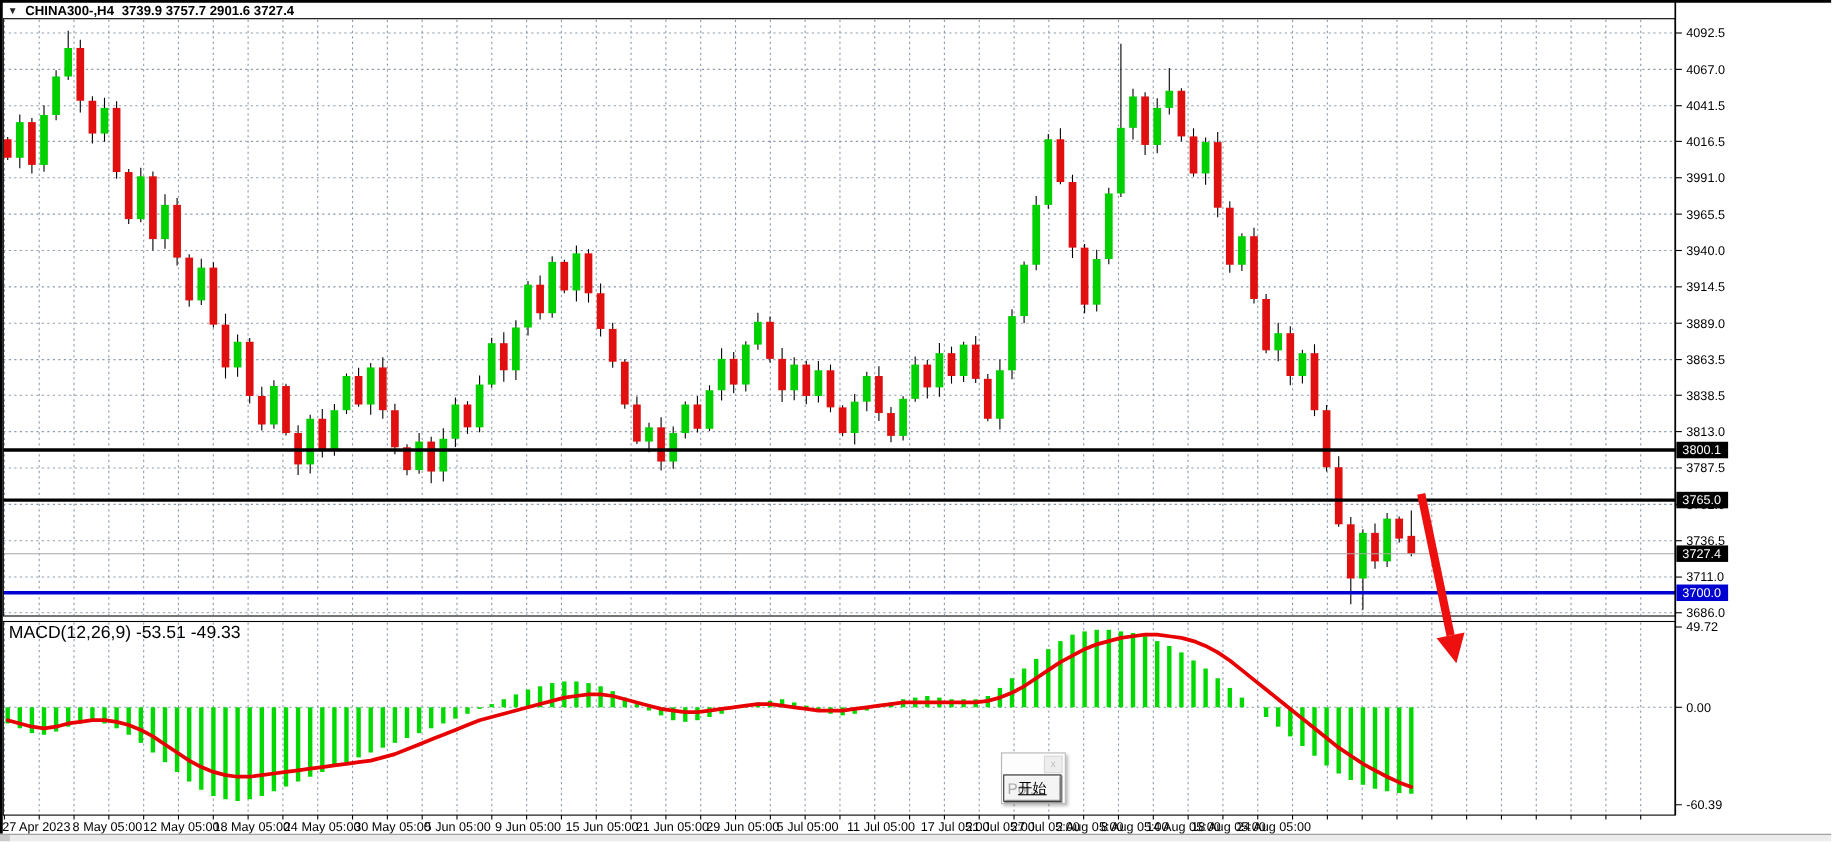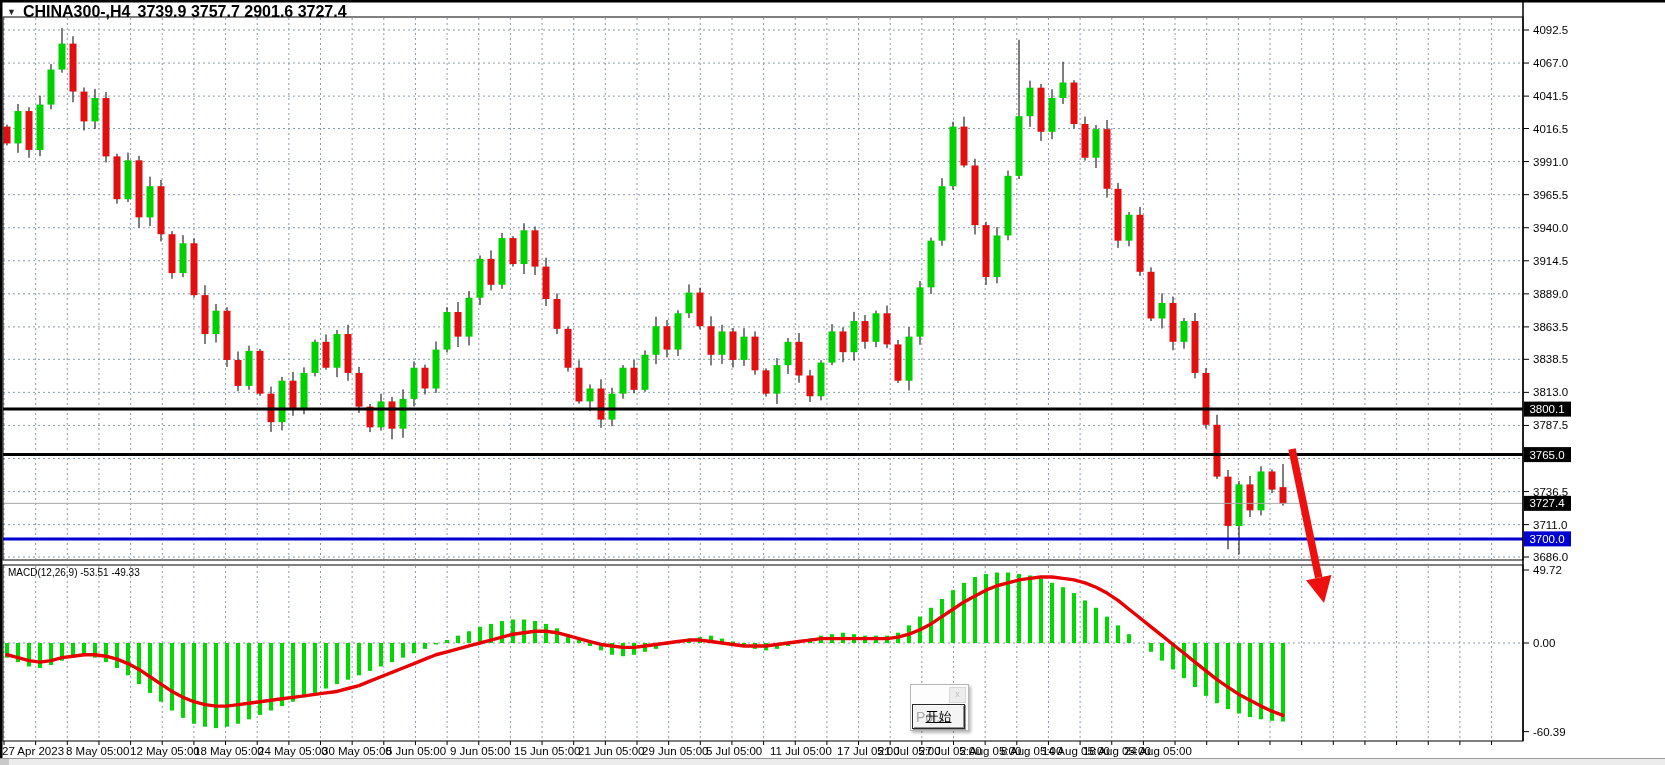--- a/index.html
+++ b/index.html
@@ -6,23 +6,23 @@
   .screen{
     position:relative;width:1665px;height:765px;background:#ffffff;
     font-family:"Liberation Sans",sans-serif;overflow:hidden;
   }
   #chart{position:absolute;left:0;top:0;z-index:1;}
   .titlebar{
     position:absolute;left:7px;top:3px;z-index:2;display:flex;align-items:center;gap:7px;
     background:transparent;white-space:nowrap;
   }
   .tri{font-size:9px;color:#222;line-height:12px;}
-  .sym,.ohlc{font-weight:bold;font-size:16px;color:#000;letter-spacing:0px;}
+  .sym,.ohlc{font-weight:bold;font-size:12px;color:#000;letter-spacing:0px;}
   .macdlabel{
-    position:absolute;left:8px;top:567px;z-index:2;font-size:10px;color:#000;white-space:nowrap;
+    position:absolute;left:8px;top:567px;z-index:2;font-size:16px;color:#000;white-space:nowrap;
   }
   .popup{
     position:absolute;left:910px;top:684px;width:57px;z-index:3;background:#fdfdfd;
     border:1px solid #b6b6b6;box-shadow:2px 2px 3px rgba(0,0,0,0.28);
   }
   .popup-head{height:19px;display:flex;align-items:center;justify-content:space-between;padding:0 2px 0 5px;}
   .popup-title{color:#a9a9a9;font-size:14px;margin-top:44px;}
   .popup-close{
     width:15px;height:14px;background:#ededed;border:1px solid #d9d9d9;color:#bdbdbd;
     font-size:9px;line-height:13px;text-align:center;cursor:default;

